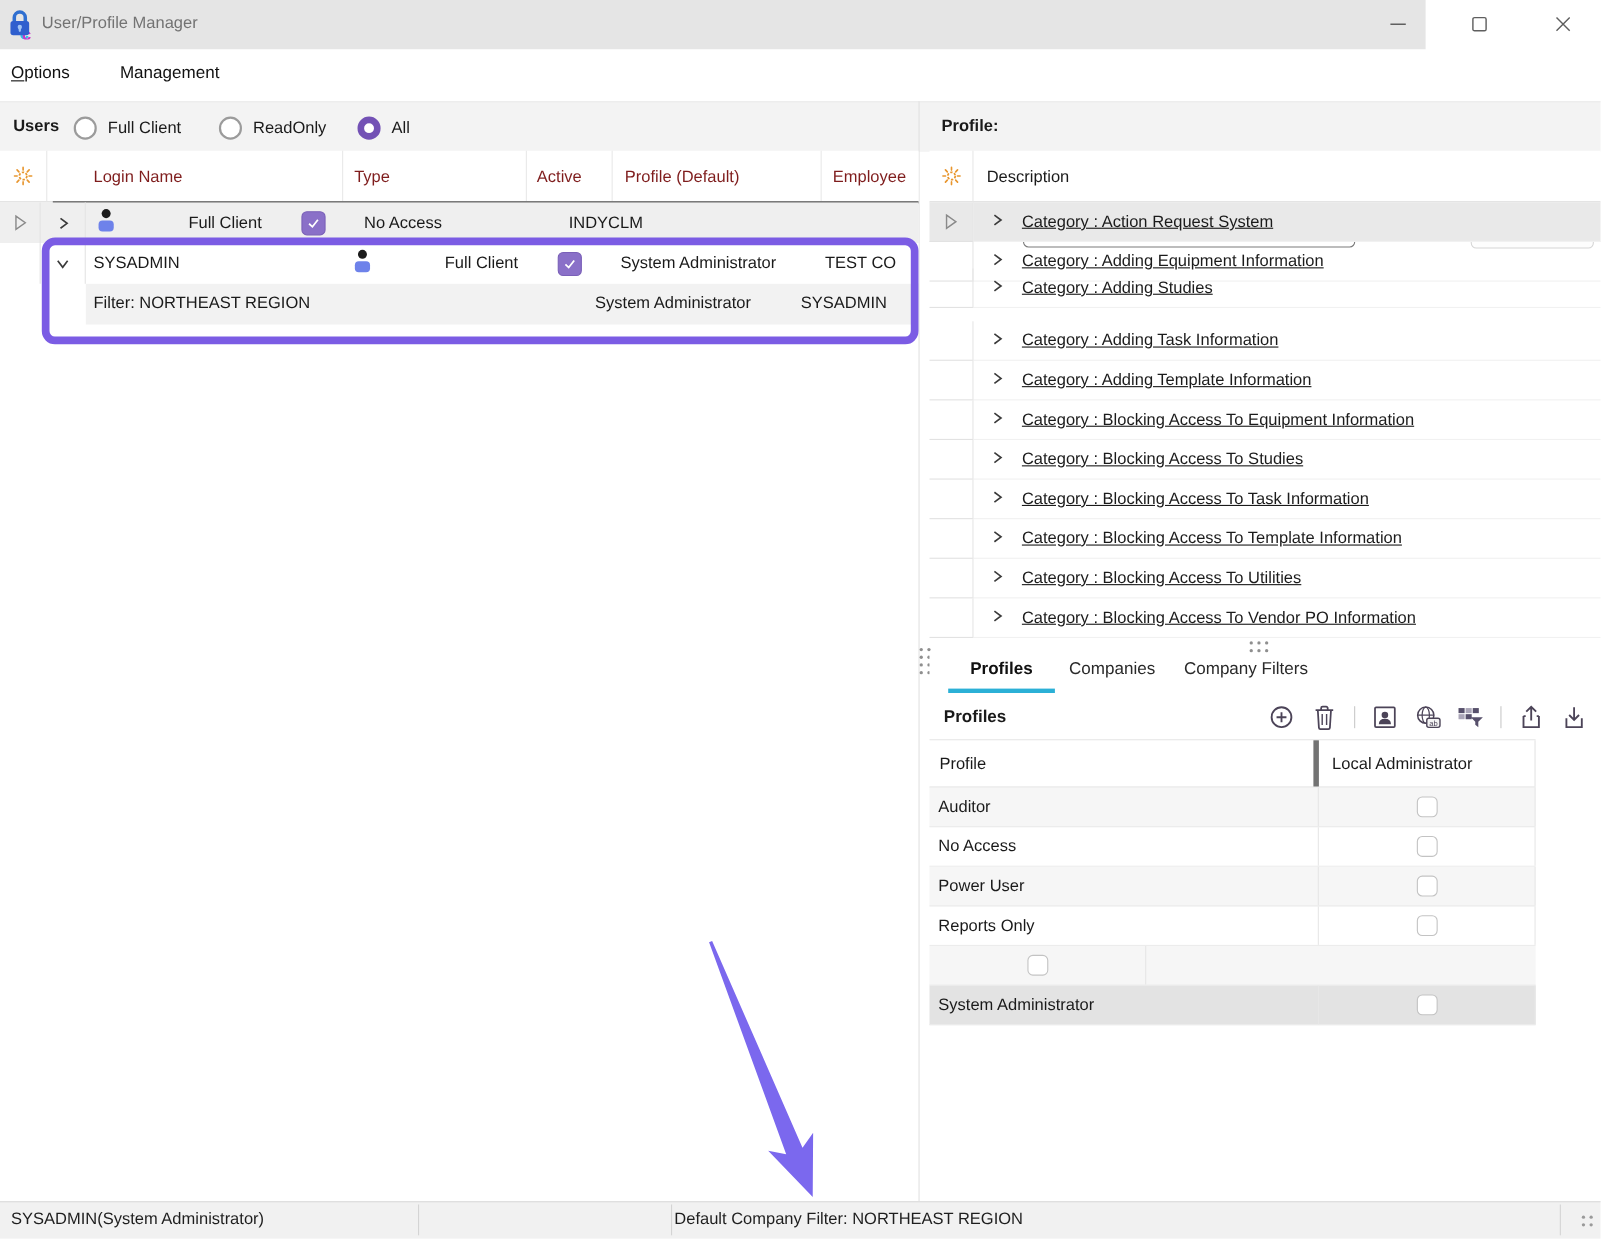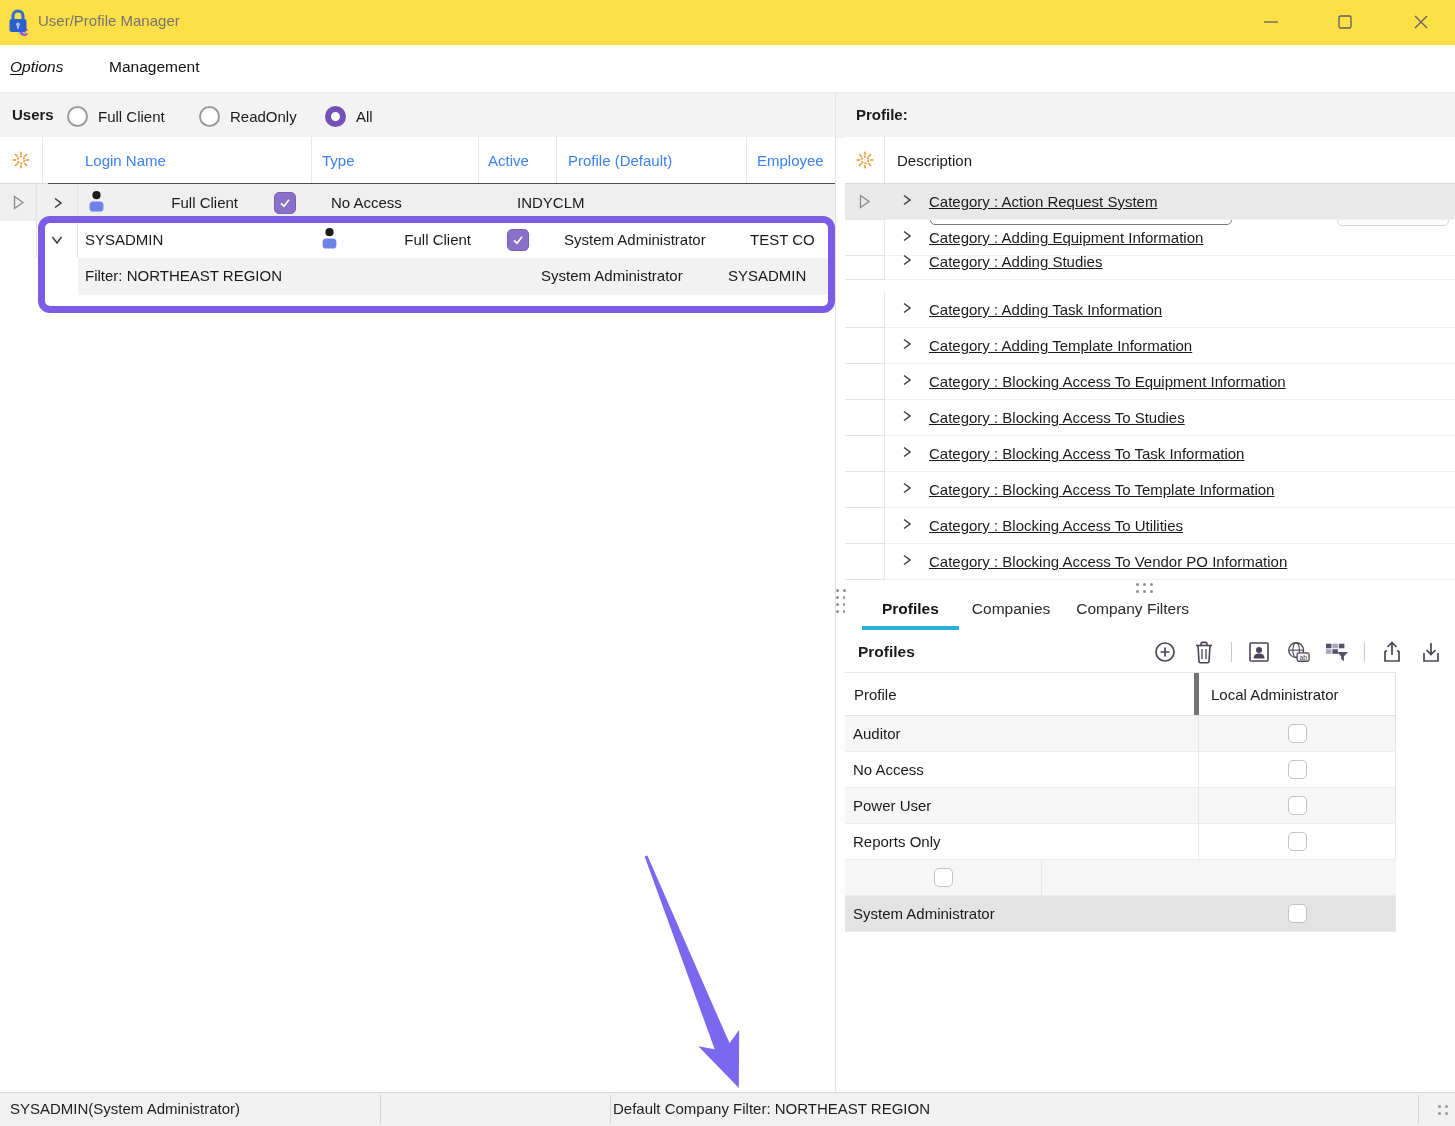--- a/index.html
+++ b/index.html
@@ -4,21 +4,21 @@
 <style>
   * { margin:0; padding:0; box-sizing:border-box; }
   html,body { width:1455px; height:1126px; }
   body {
     font-family:"Liberation Sans","DejaVu Sans",sans-serif;
     font-size:15px; color:#1a1a1a; background:#ffffff;
     position:relative; overflow:hidden;
   }
 
   
-  .titlebar { position:absolute; left:0; top:0; width:1455px; height:45px; background:#fde047; }
+  .titlebar { position:absolute; left:0; top:0; width:1296px; height:45px; background:#e5e5e5; }
   .app-icon { position:absolute; left:8px; top:8px; width:26px; height:28px; }
   .app-title { position:absolute; left:38px; top:12px; color:#737373; font-size:15px; }
   .winbtn { position:absolute; top:2px; width:44px; height:40px; display:flex; align-items:center; justify-content:center; }
 
   
   .menubar { position:absolute; left:0; top:45px; width:1455px; height:47px; background:#fff; }
   .menu-item { position:absolute; top:13px; font-size:15.5px; color:#111; cursor:default; }
   .menu-item u { text-decoration:underline; text-underline-offset:2px; }
 
   
@@ -35,21 +35,21 @@
   .profile-select .val { flex:1; }
   .find-btn { position:absolute; left:1337px; top:98px; width:112px; height:35px; background:#fdfdfd;
     border:1px solid #d6d6d6; border-radius:5px; display:flex; align-items:center; justify-content:center; font-size:15px; }
 
   
   .vdivider { position:absolute; left:835px; top:92px; width:1px; height:1000px; background:#e2e2e2; }
 
   
   .ugrid-header { position:absolute; left:0; top:137px; width:835px; height:47px; background:#fff;
     border-bottom:1px solid #d9d9d9; display:flex; }
-  .uh { display:flex; align-items:center; border-right:1px solid #e8e8e8; color:#3b82f6; }
+  .uh { display:flex; align-items:center; border-right:1px solid #e8e8e8; color:#7f1d1d; }
   .urow { position:absolute; left:0; width:835px; height:37px; display:flex; align-items:center; }
   .ucell { height:100%; display:flex; align-items:center; }
   .gut1 { width:37px; justify-content:center; border-right:1px solid #e4e4e4; height:100%; display:flex; align-items:center; }
   .gut2 { width:41px; justify-content:center; border-right:1px solid #e4e4e4; height:100%; display:flex; align-items:center; }
   .c-login { width:233px; padding-left:7px; }
   .c-type { width:167px; }
   .c-active { width:79px; justify-content:center; }
   .c-profile { width:190px; padding-left:7px; }
   .c-emp { width:88px; padding-left:3px; }
   .type-inner { display:flex; align-items:center; width:100%; padding:0 7px 0 9px; }
@@ -137,21 +137,21 @@
       </svg>
   </div>
   <div class="winbtn" style="left:1399px;">
     <svg width="18" height="18" viewBox="0 0 18 18">
         <path d="M3 3 L15 15 M15 3 L3 15" stroke="#5f5f5f" stroke-width="1.3"></path>
       </svg>
   </div>
 </div>
 
 <div class="menubar">
-  <span class="menu-item" style="left:10px;font-style:italic;"><u>O</u><span>ptions</span></span>
+  <span class="menu-item" style="left:10px;"><u>O</u><span>ptions</span></span>
   <span class="menu-item" style="left:109px;text-align:center;"><span>Management</span></span>
 </div>
 
 <div class="toolbar">
   <span class="users-label">Users</span>
 
   <div class="radio-row" style="left:67px;">
     <span class="radio-outer"></span>
     <span class="radio-label">Full Client</span>
   </div>

